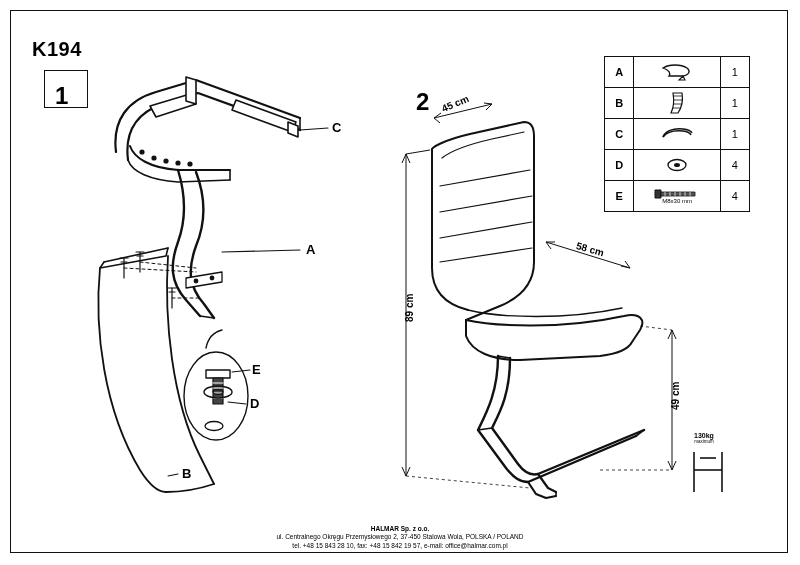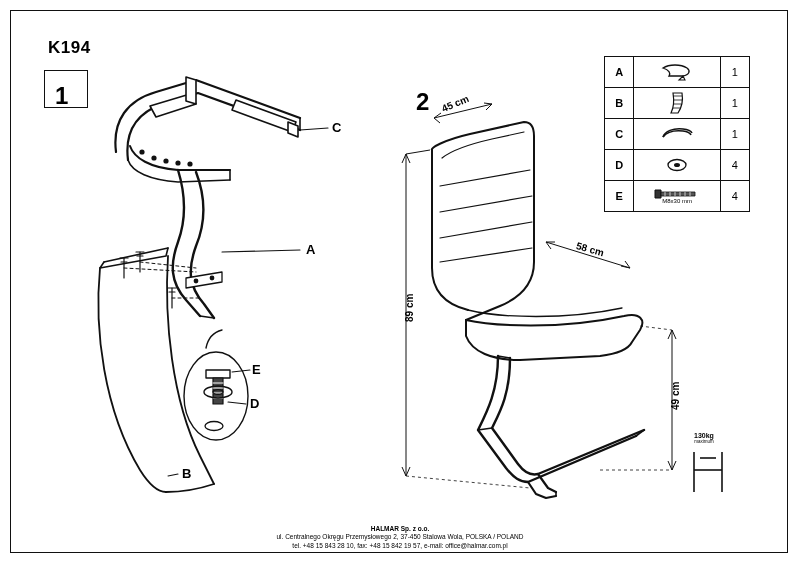--- a/index.html
+++ b/index.html
@@ -1,19 +1,19 @@
 <!DOCTYPE html>
 <html><head>
 <meta charset="utf-8">
 <style>
   html,body{margin:0;padding:0;background:#ffffff;}
   body{width:800px;height:565px;font-family:"Liberation Sans",sans-serif;color:#000;}
   .sheet{position:relative;width:800px;height:565px;overflow:hidden;background:#fff;}
   .border{position:absolute;left:10px;top:10px;width:778px;height:543px;border:1.5px solid #111;box-sizing:border-box;}
-  .model-title{position:absolute;left:48px;top:38px;font-size:17px;font-weight:bold;letter-spacing:.5px;}
+  .model-title{position:absolute;left:32px;top:38px;font-size:20px;font-weight:bold;letter-spacing:.5px;}
   .step-num{position:absolute;font-size:24px;font-weight:bold;}
   .step1-num{left:55px;top:82px;}
   .step2-num{left:416px;top:88px;}
   .step1-box{position:absolute;left:44px;top:70px;width:44px;height:38px;border:1.5px solid #111;box-sizing:border-box;}
 
   
   .parts{position:absolute;left:604px;top:56px;width:146px;border-collapse:collapse;}
   .parts td{border:1px solid #111;font-size:11px;text-align:center;height:28px;}
   .parts td.letter{width:28px;font-weight:bold;font-size:11px;}
   .parts td.pic{width:86px;position:relative;}

